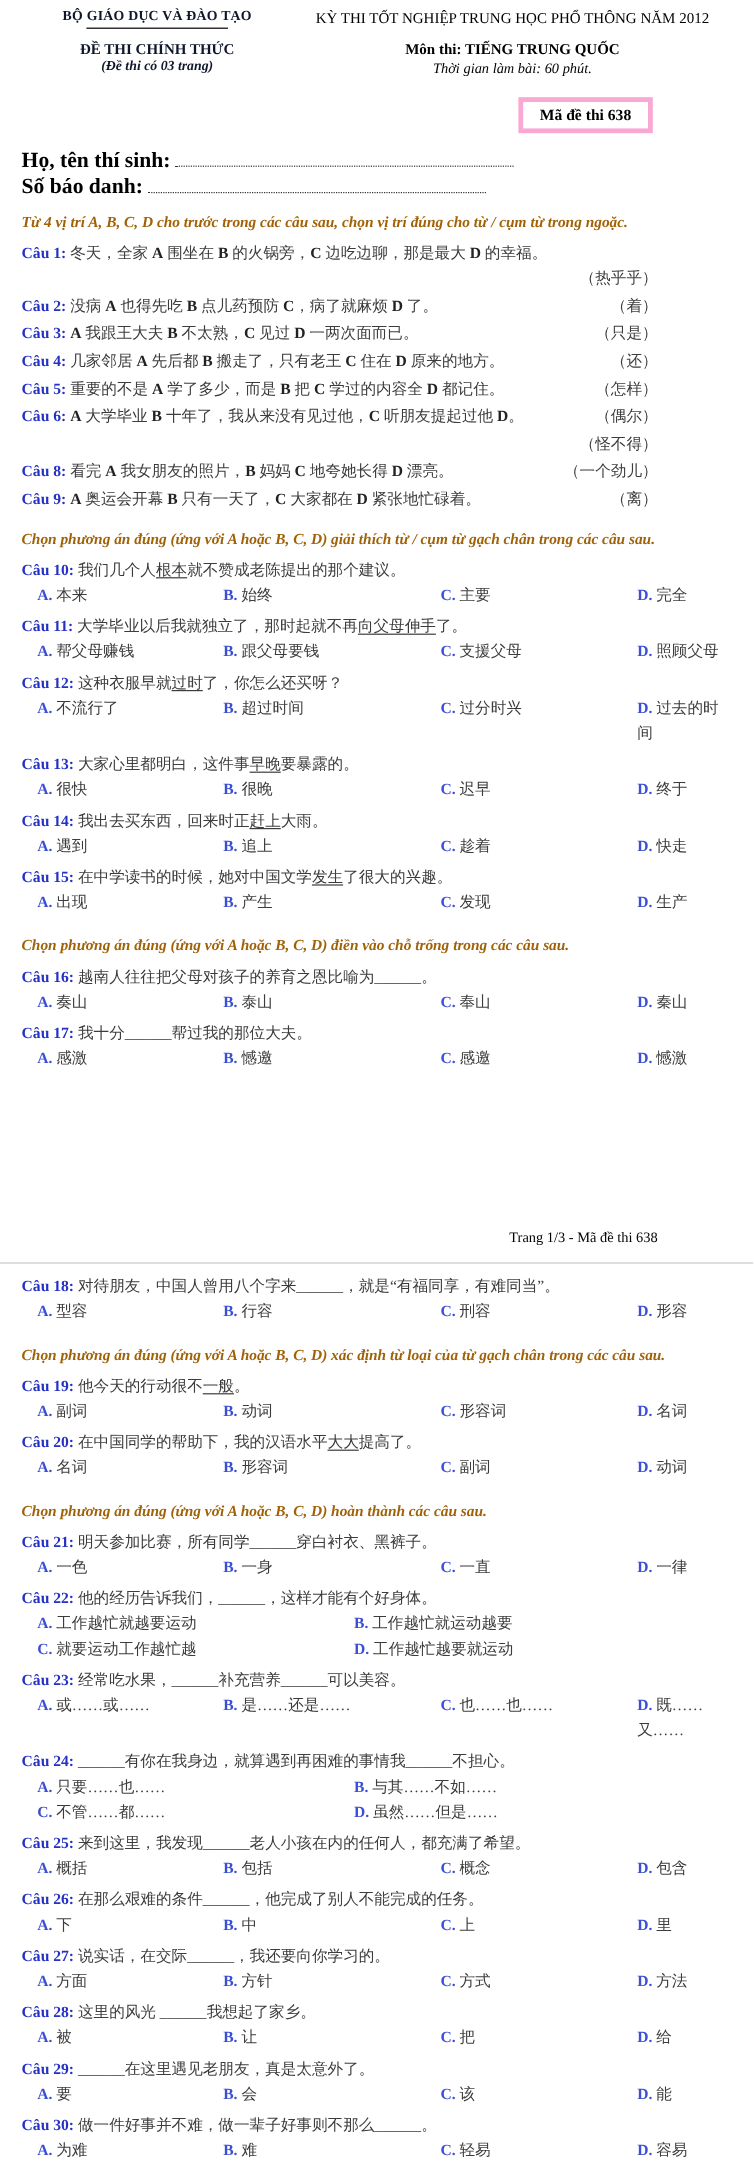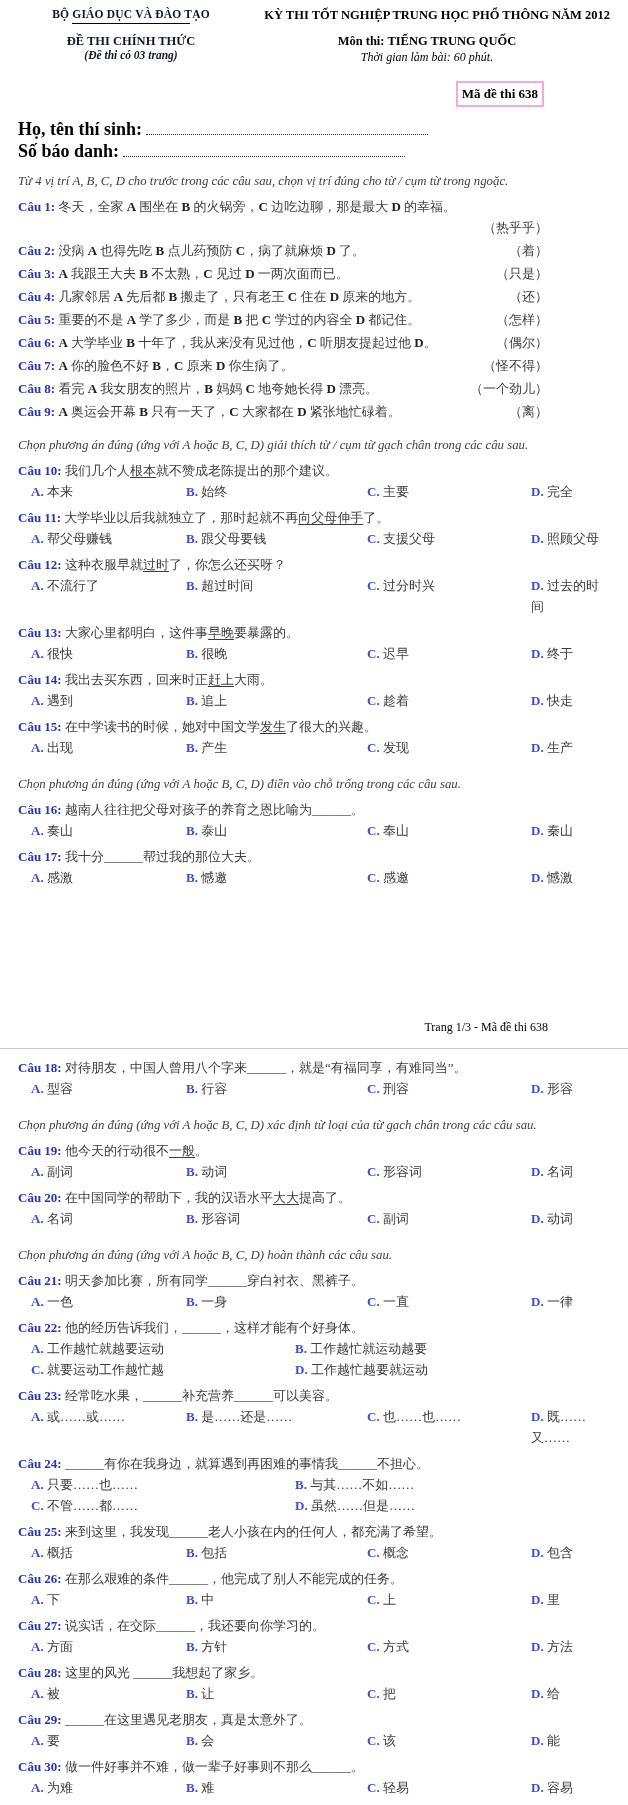--- a/index.html
+++ b/index.html
@@ -10,39 +10,39 @@
     font-size:13px;color:#3c3c3c;position:relative;
   }
   
   .hdr{display:flex;align-items:flex-start;}
   .hdr-left{width:226px;text-align:center;color:#0f172a;flex:none;}
   .ministry{font-weight:bold;font-size:11.5px;letter-spacing:.2px;}
   .ministry-rule{width:118px;border-top:1.5px solid #000;margin:3px auto 10px auto;}
   .exam-type{font-weight:bold;font-size:12.5px;}
   .pages-note{font-weight:bold;font-style:italic;font-size:11.5px;}
   .hdr-right{flex:1;text-align:center;color:#000;}
-  .exam-title{font-weight:bold;font-size:12.5px;text-align:right;}
+  .exam-title{font-weight:normal;font-size:12.5px;}
   .exam-subject{font-weight:bold;font-size:12.5px;margin-top:11px;}
   .exam-duration{font-style:italic;font-size:12px;margin-top:1px;}
   .code-box{
-    width:fit-content;margin:16px 66px 0 auto;border:2px solid #f9a8d4;
-    padding:3px 4px;font-weight:bold;font-size:13px;color:#000;
+    width:fit-content;margin:16px 66px 0 auto;border:4px solid #f9a8d4;
+    padding:3px 14px;font-weight:bold;font-size:13px;color:#000;
   }
   .field-row{margin-top:13px;color:#000;font-weight:bold;font-size:18px;line-height:18px;}
   .field-row + .field-row{margin-top:4px;}
   .leader{display:inline-block;width:282px;border-bottom:1.4px dotted #333;height:13px;margin-left:4px;}
   
   .page{display:flex;flex-direction:column;}
   .page-1{height:878px;}
   .page-2{height:889px;}
   .page-sep{border-top:1px solid #c9c9c9;margin:10px -18px 8px -18px;}
   .page-footer{margin-top:auto;text-align:right;padding-right:62px;color:#000;font-size:12px;line-height:18px;padding-bottom:2px;}
   
   .instruction{
-    font-weight:normal;font-style:italic;color:#404040;
+    font-weight:bold;font-style:italic;color:#a16207;
     margin:12px 0 5px 0;line-height:19px;font-size:12.8px;
   }
   .q{margin:0 0 2px 0;}
   .q-row{display:flex;line-height:21px;}
   .q-main{flex:1;}
   .q-label{font-weight:bold;color:#2431c4;white-space:nowrap;}
   .q-seg{color:#3c3c3c;}
   .q-seg.u{text-decoration:underline;text-underline-offset:2px;}
   .q-seg b.pos{color:#222;font-weight:bold;}
   .q-hint{margin-left:auto;padding-left:8px;padding-right:62px;white-space:nowrap;color:#3c3c3c;}
@@ -115,21 +115,20 @@
         </div>
       </div>
       <div class="q">
         <div class="q-row">
           <span class="q-main"><span class="q-label">Câu 6:</span> <span class="q-seg"><b class="pos">A</b> 大学毕业 <b class="pos">B</b> 十年了，我从来没有见过他，<b class="pos">C</b> 听朋友提起过他 <b class="pos">D</b>。</span></span>
           <span class="q-hint">（偶尔）</span>
         </div>
       </div>
       <div class="q">
         <div class="q-row">
-          <span class="q-main"><span class="q-label">Câu 7:</span> <span class="q-seg"><b class="pos">A</b> 你的脸色不好 <b class="pos">B</b>，<b class="pos">C</b> 原来 <b class="pos">D</b> 你生病了。</span></span>
           <span class="q-hint">（怪不得）</span>
         </div>
       </div>
       <div class="q">
         <div class="q-row">
           <span class="q-main"><span class="q-label">Câu 8:</span> <span class="q-seg">看完 <b class="pos">A</b> 我女朋友的照片，<b class="pos">B</b> 妈妈 <b class="pos">C</b> 地夸她长得 <b class="pos">D</b> 漂亮。</span></span>
           <span class="q-hint">（一个劲儿）</span>
         </div>
       </div>
       <div class="q">

